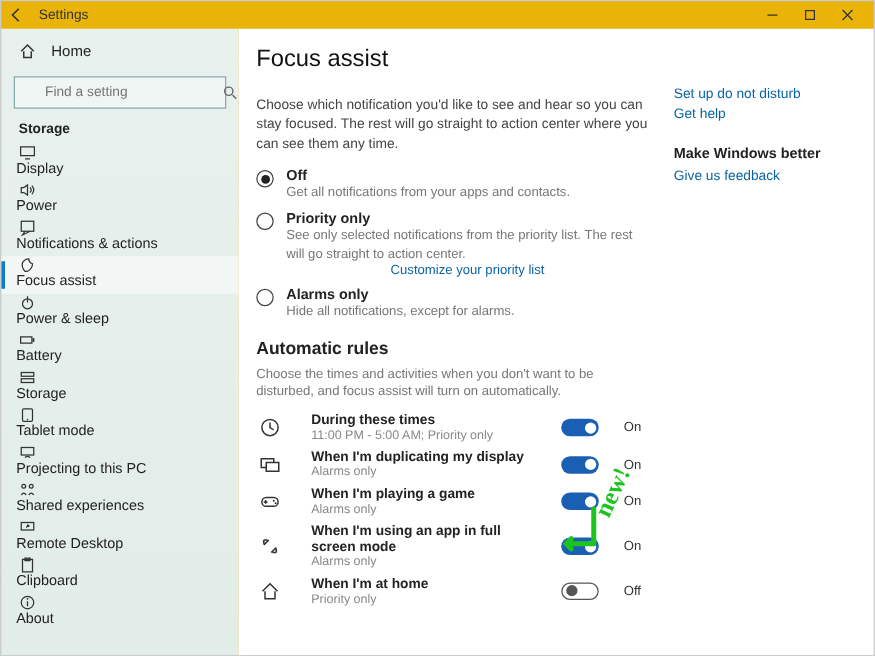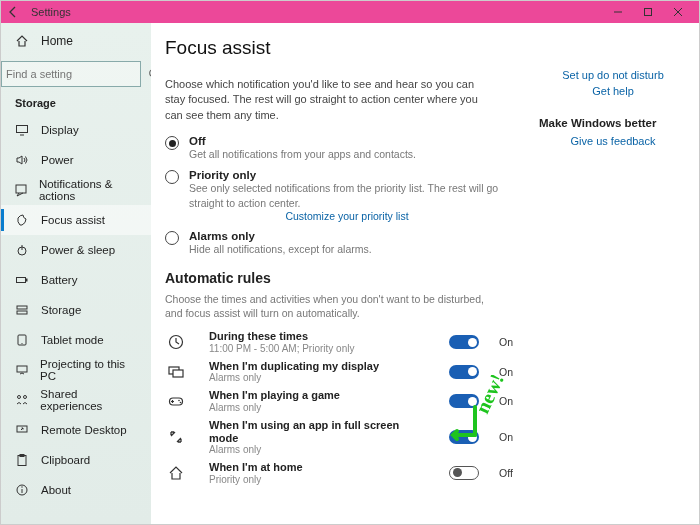--- a/index.html
+++ b/index.html
@@ -1,32 +1,32 @@
 <!DOCTYPE html>
 <html><head>
 <meta charset="utf-8">
 <style>
   * { box-sizing: border-box; margin: 0; padding: 0; }
   body { font-family: "Segoe UI", Arial, sans-serif; font-size: 12px; color: #222; background: #fff; width: 700px; height: 525px; overflow: hidden; position: relative; }
-  .window { display: flex; flex-direction: column; height: 100%; border: 1px solid #ccc; background: #ec4899; }
+  .window { display: flex; flex-direction: column; height: 100%; border: 1px solid #ccc; background: #eab308; }
   .titlebar { display: flex; align-items: center; height: 22px; padding: 0 6px; }
   .titlebar .back { width: 16px; text-align: center; color: #444; }
   .titlebar .title { margin-left: 8px; font-size: 11px; color: #333; }
   .titlebar .spacer { flex: 1; }
   .winbtn { width: 30px; height: 22px; display: inline-flex; align-items: center; justify-content: center; color: #333; font-size: 11px; }
   .body { display: flex; flex: 1; min-height: 0; }
-  .sidebar { width: 150px; background: linear-gradient(180deg,#e8f1ed 0%, #e2ece8 100%); padding: 4px 0 0 0; display: flex; flex-direction: column; }
+  .sidebar { width: 190px; background: linear-gradient(180deg,#e8f1ed 0%, #e2ece8 100%); padding: 4px 0 0 0; display: flex; flex-direction: column; }
   .home-row { display: flex; align-items: center; height: 28px; padding: 0 12px; color: #222; }
   .home-row .ic { width: 18px; display: inline-flex; justify-content: center; margin-right: 10px; color: #333; }
-  .searchbox { margin: 6px 10px 10px 0; height: 26px; border: 1px solid #8aa; background: rgba(255,255,255,0.35); display: flex; align-items: center; padding: 0 4px; }
+  .searchbox { margin: 6px 10px 10px 10px; height: 26px; border: 1px solid #8aa; background: rgba(255,255,255,0.35); display: flex; align-items: center; padding: 0 24px; }
   .searchbox input { flex: 1; border: none; background: transparent; font-size: 11px; color: #666; outline: none; }
   .searchbox .ic { color: #666; font-size: 12px; }
   .section-label { padding: 0 14px 6px 14px; font-size: 11px; font-weight: 600; color: #222; }
   .navlist { flex:1; overflow:auto; }
-  .navitem { display: flex; align-items: center; height: 30px; padding: 0 12px; color: #222; position: relative; }
+  .navitem { display: flex; align-items: flex-start; height: 30px; padding: 0 12px; color: #222; position: relative; flex-direction: column; }
   .navitem.selected { background: rgba(255,255,255,0.5); }
   .navitem.selected::before { content:""; position:absolute; left:0; top:4px; bottom:4px; width:3px; background:#0a7dce; }
   .navitem .ic { width: 18px; display:inline-flex; justify-content:center; margin-right: 10px; color:#333; font-size: 12px; }
   .navitem .lbl { font-size: 11.5px; }
   .main { flex:1; display:flex; background:#fff; min-width:0; }
   .content { flex:1; padding: 14px 20px 10px 14px; overflow:auto; }
   h1.page { font-size: 19px; font-weight: 400; margin-bottom: 18px; color:#111; }
   .lead { font-size: 11px; color:#444; max-width: 330px; line-height: 1.4; margin-bottom: 12px; }
   .radio-row { display:flex; align-items:flex-start; margin: 8px 0 6px 0; max-width: 340px; }
   .radio { width:14px; height:14px; border:1.5px solid #444; border-radius:50%; margin-top:1px; margin-right:10px; display:inline-flex; align-items:center; justify-content:center; flex:none; }
@@ -44,21 +44,21 @@
   .toggle { width:30px; height:14px; border-radius:8px; position:relative; flex:none; margin: 0 8px; }
   .toggle.on { background:#1a5fb4; }
   .toggle.off { background:#fff; border:1.5px solid #555; }
   .toggle .knob { position:absolute; width:9px; height:9px; border-radius:50%; top:2.5px; }
   .toggle.on .knob { right:2.5px; background:#fff; }
   .toggle.off .knob { left:2.5px; background:#555; top:1px; }
   .tstate { font-size:10.5px; color:#333; width:20px; }
   .rightcol { width: 160px; padding: 42px 12px 0 0; }
   .rc-sect { margin-bottom: 20px; }
   .rc-head { font-size: 11.5px; font-weight:600; color:#222; margin-bottom:6px; }
-  .rc-link { display:block; font-size:11px; color:#0a63a6; margin: 4px 0; cursor:pointer;text-align:center; }
+  .rc-link { display:block; font-size:11px; color:#0a63a6; margin: 4px 0; cursor:pointer; }
   svg { display:block; }
   .annot { position:absolute; pointer-events:none; }
 </style>
 </head>
 <body>
 
 <div class="window">
   <div class="titlebar">
     <div class="back">
       <svg width="12" height="12" viewBox="0 0 12 12">

